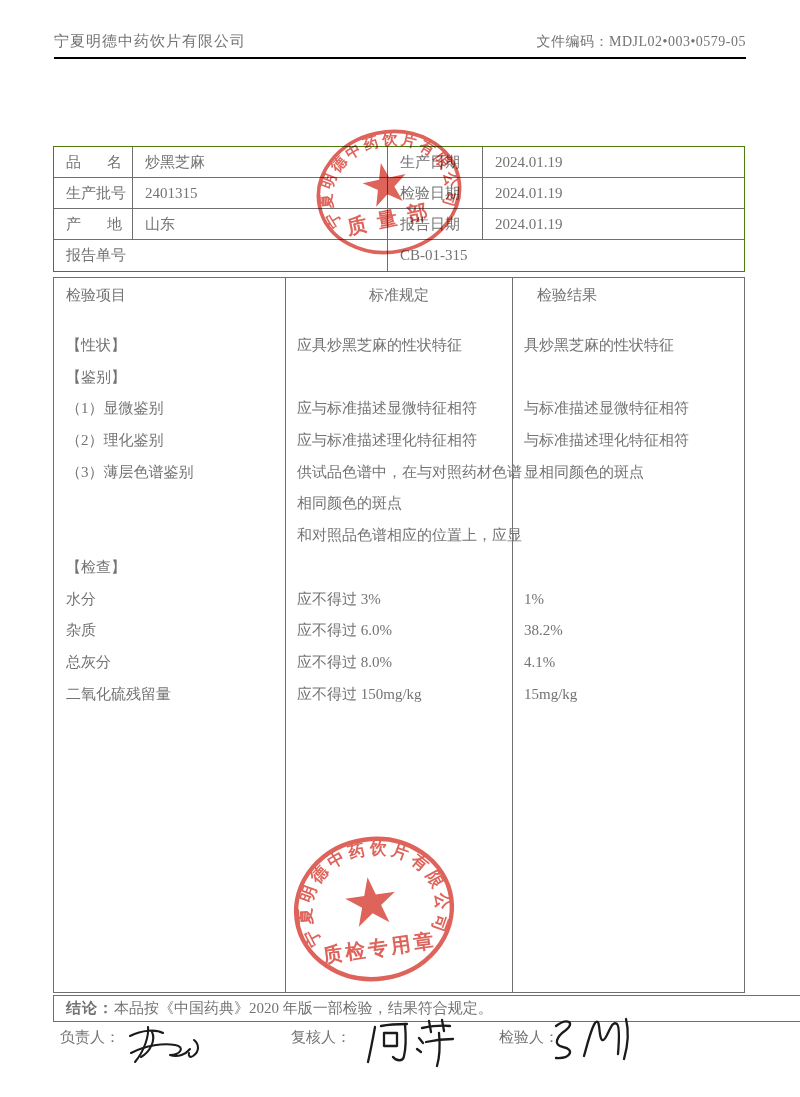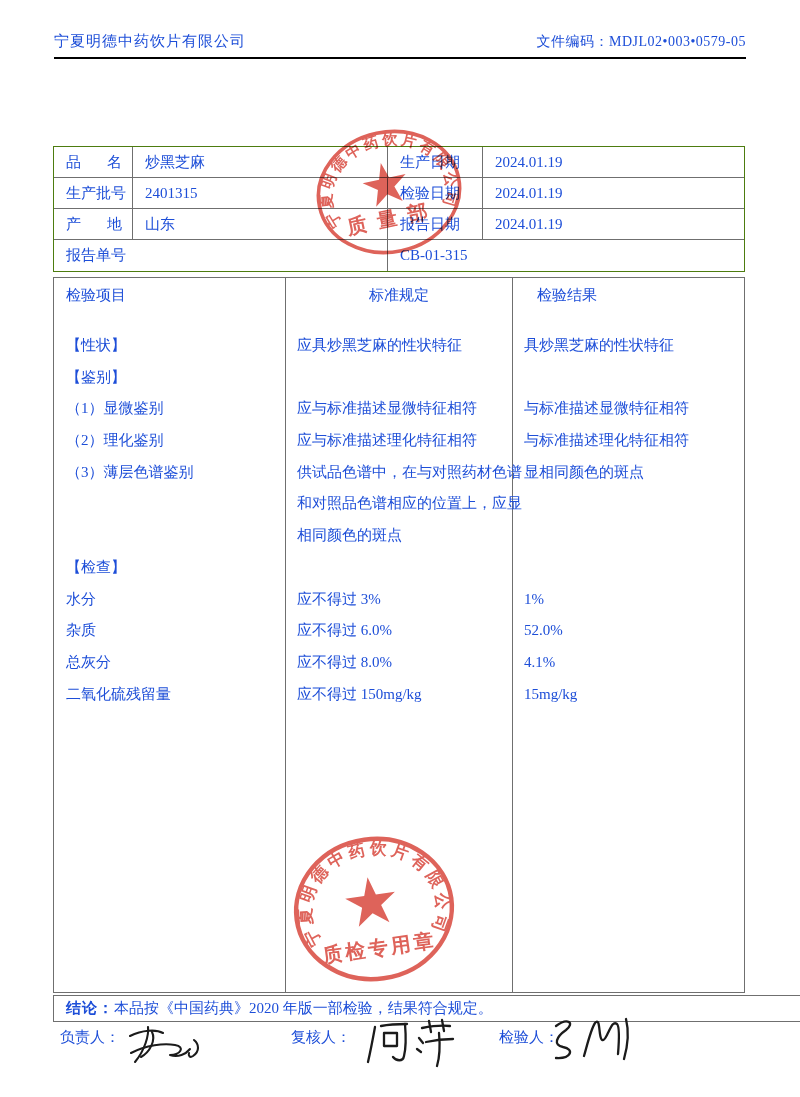--- a/index.html
+++ b/index.html
@@ -1,19 +1,19 @@
 <!DOCTYPE html>
 <html><head>
 <meta charset="utf-8">
 <style>
   * { margin:0; padding:0; box-sizing:border-box; }
   html,body { background:#fff; }
   .page {
     position:relative; width:800px; height:1097px; background:#ffffff;
-    font-family:"Liberation Serif", serif; color:#1d4ed8; overflow:hidden;
+    font-family:"Liberation Serif", serif; color:#737373; overflow:hidden;
   }
   
   .top-header { position:absolute; left:54px; top:32px; width:692px; display:flex; justify-content:space-between; align-items:baseline; }
   .company-name { font-size:15px; letter-spacing:1px; }
   .doc-code { font-size:14px; letter-spacing:.5px; }
   .header-rule { position:absolute; left:54px; top:57px; width:692px; height:2px; background:#000; }
   
   .report-title { position:absolute; left:0; top:90px; width:100%; text-align:center; font-size:31px; font-weight:bold; letter-spacing:3px; }
   
   .info-table { position:absolute; left:53px; top:146px; width:692px; border:1px solid #4d7c0f; background:transparent; }
@@ -108,39 +108,39 @@
         <div class="tline">杂质</div>
         <div class="tline">总灰分</div>
         <div class="tline">二氧化硫残留量</div>
       </div>
     <div class="lines-col lc2">
         <div class="tline">应具炒黑芝麻的性状特征</div>
         <div class="tline">&nbsp;</div>
         <div class="tline">应与标准描述显微特征相符</div>
         <div class="tline">应与标准描述理化特征相符</div>
         <div class="tline">供试品色谱中，在与对照药材色谱</div>
+        <div class="tline">相同颜色的斑点</div>
         <div class="tline">和对照品色谱相应的位置上，应显</div>
-        <div class="tline">相同颜色的斑点</div>
         <div class="tline">&nbsp;</div>
         <div class="tline">应不得过 3%</div>
         <div class="tline">应不得过 6.0%</div>
         <div class="tline">应不得过 8.0%</div>
         <div class="tline">应不得过 150mg/kg</div>
       </div>
     <div class="lines-col lc3">
         <div class="tline">具炒黑芝麻的性状特征</div>
         <div class="tline">&nbsp;</div>
         <div class="tline">与标准描述显微特征相符</div>
         <div class="tline">与标准描述理化特征相符</div>
         <div class="tline">显相同颜色的斑点</div>
         <div class="tline">&nbsp;</div>
         <div class="tline">&nbsp;</div>
         <div class="tline">&nbsp;</div>
         <div class="tline">1%</div>
-        <div class="tline">52.0%</div>
+        <div class="tline">38.2%</div>
         <div class="tline">4.1%</div>
         <div class="tline">15mg/kg</div>
       </div>
   </div>
 
   <svg class="stamp stamp-top" width="180" height="160" viewBox="0 0 180 160">
     <g transform="rotate(-12 90 80)" fill="none" stroke="#d8473d">
       <ellipse cx="90" cy="80" rx="71" ry="60" stroke-width="3.6"></ellipse>
       <path id="arcTop" d="M 39.8 103.5 A 58 47 0 1 1 140.2 103.5" stroke="none"></path>
       <text font-size="15" letter-spacing="3" fill="#d8473d" stroke="none" font-weight="bold">

